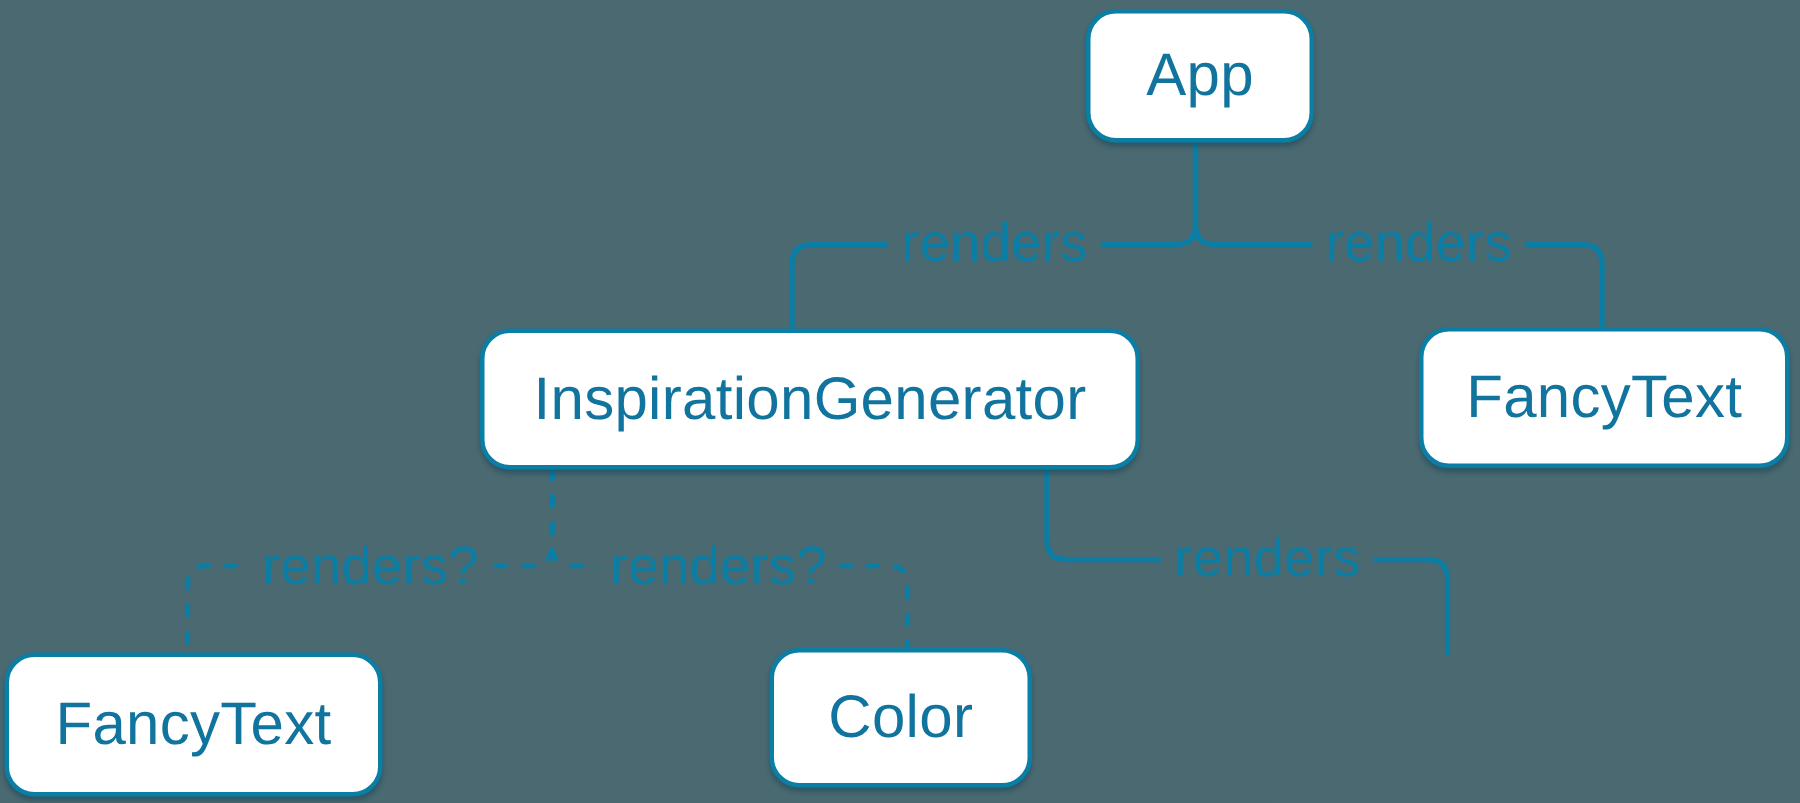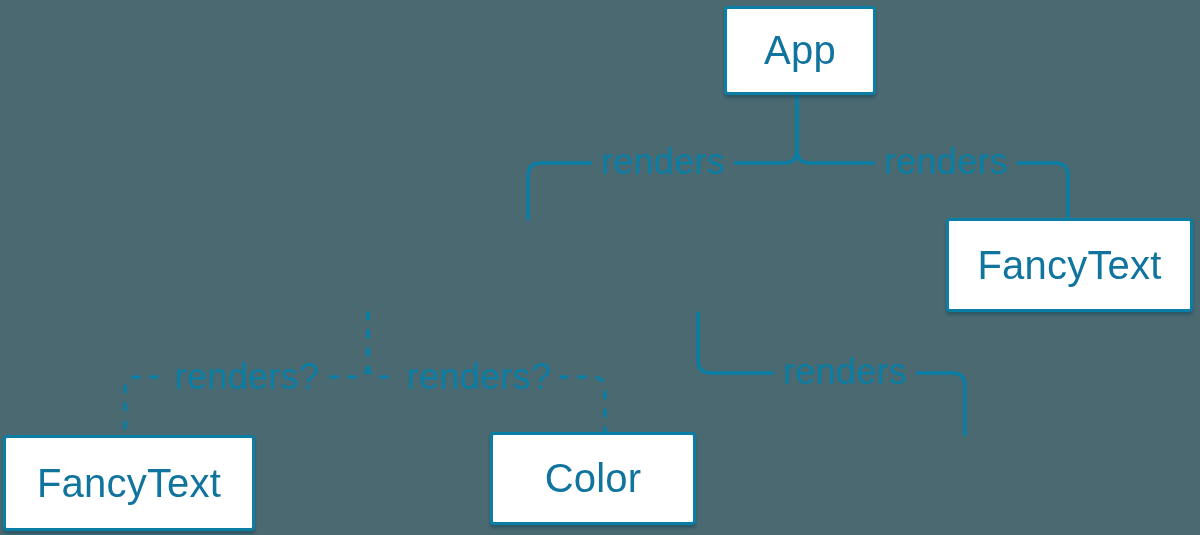--- a/index.html
+++ b/index.html
@@ -22,21 +22,21 @@
     stroke:var(--accent);
     stroke-width:3.5;
     stroke-linecap:round;
   }
   .edge.dashed{stroke-dasharray:6 12;}
   .node{
     position:absolute;
     display:flex;align-items:center;justify-content:center;
     background:var(--node-bg);
     border:3px solid var(--accent);
-    border-radius:4px;
+    border-radius:20px;
     box-sizing:border-box;
     color:var(--node-text);
     font-size:40px;
     font-weight:500;
     letter-spacing:0.2px;
     box-shadow:0 3px 3px rgba(6,60,82,0.38);
     white-space:nowrap;
   }
   .edge-label{
     position:absolute;
@@ -64,21 +64,22 @@
   </svg>
 
   <span class="edge-label" style="left:663px;top:162px;">renders</span>
   <span class="edge-label" style="left:946px;top:162px;">renders</span>
   <span class="edge-label" style="left:247px;top:377px;">renders?</span>
   <span class="edge-label" style="left:479px;top:377px;">renders?</span>
   <span class="edge-label" style="left:845px;top:372px;">renders</span>
 
   <div class="node" style="left:724px;top:6px;width:152px;height:89px;">App</div>
 
+  <div class="node" style="left:320px;top:219px;width:440px;height:94px;">InspirationGenerator</div>
 
   <div class="node" style="left:946px;top:218px;width:247px;height:94px;">FancyText</div>
 
   <div class="node" style="left:3px;top:435px;width:252px;height:96px;">FancyText</div>
 
-  <div class="node" style="left:490px;top:432px;width:206px;height:93px;">Color</div>
+  <div class="node" style="left:513px;top:432px;width:175px;height:93px;">Color</div>
 
 
 </div>
 
 </body></html>

